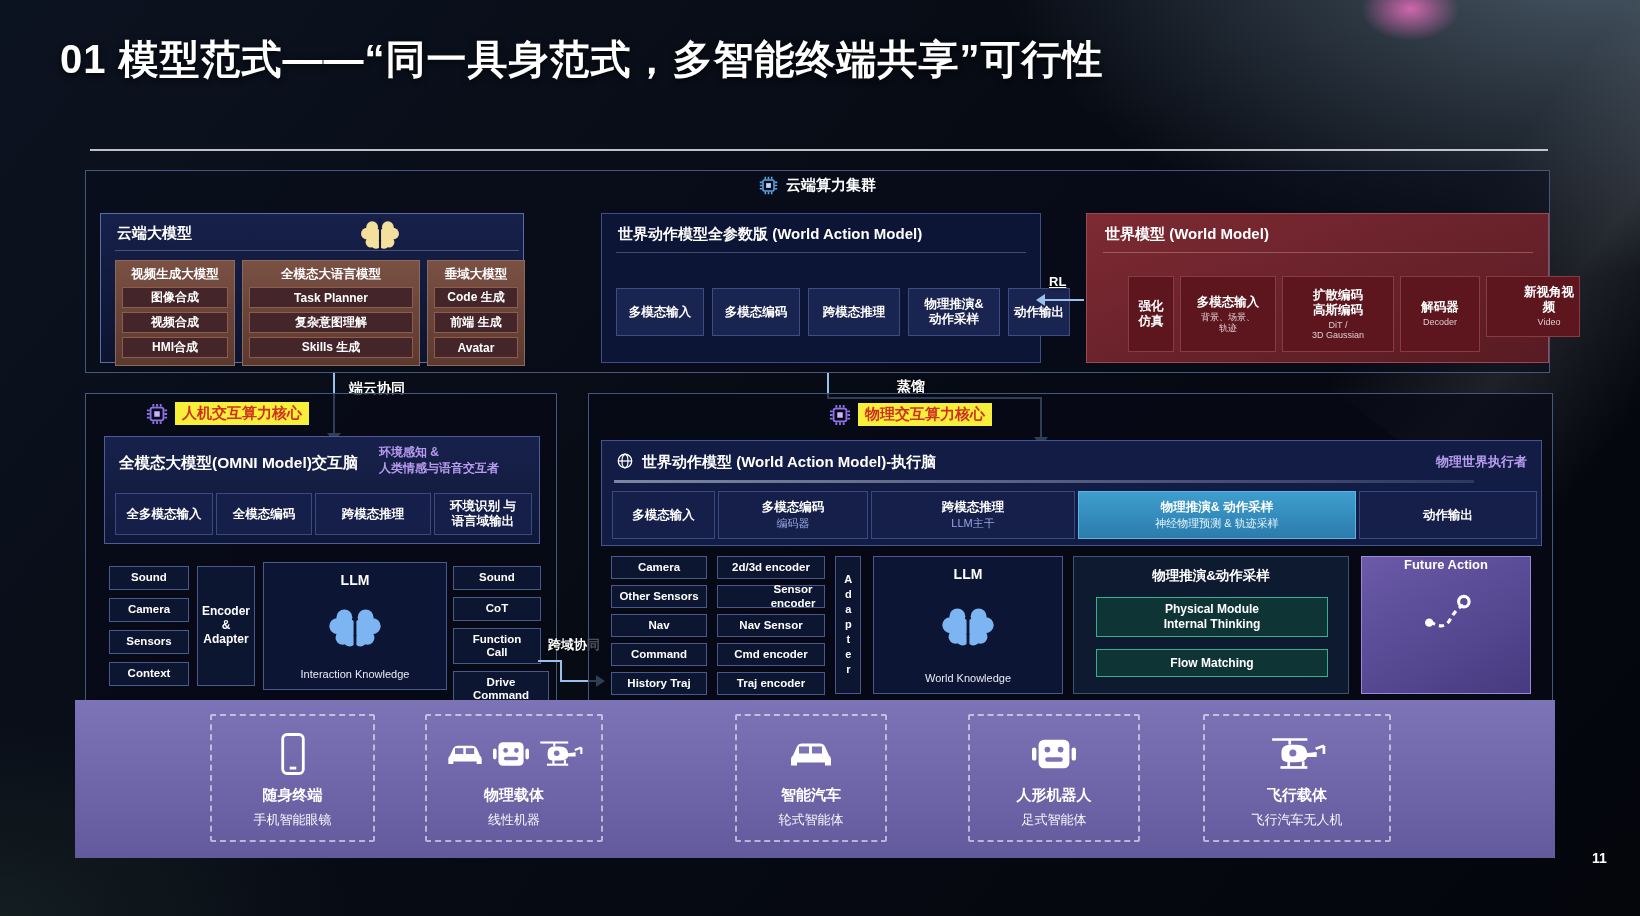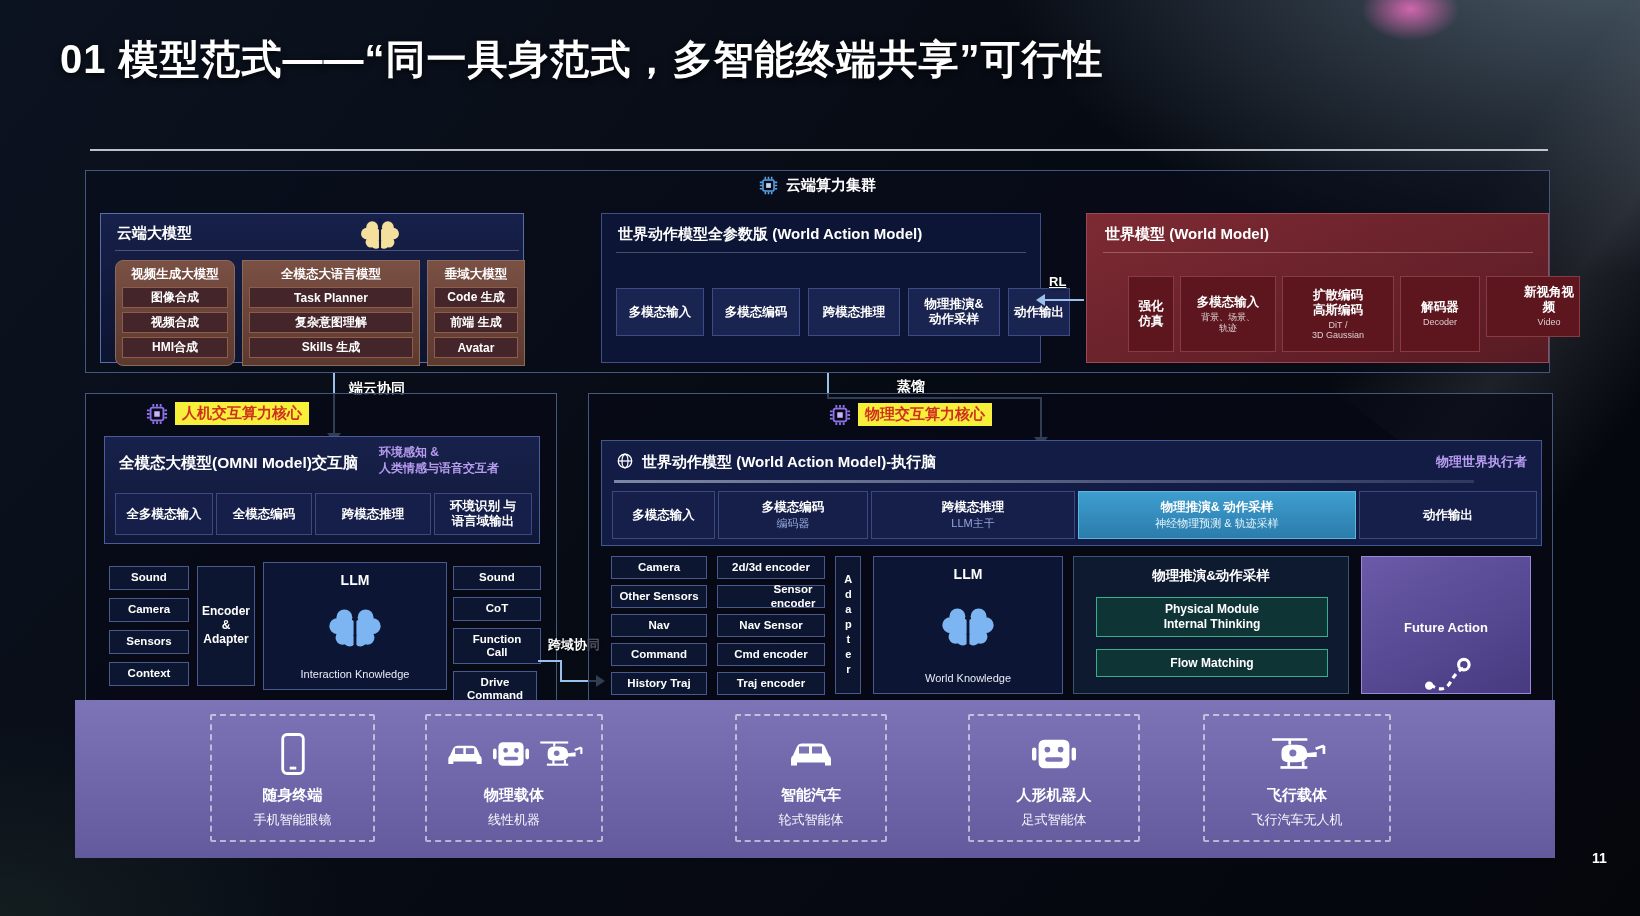--- a/index.html
+++ b/index.html
@@ -91,21 +91,21 @@
             <circle cx="44" cy="14" r="9"></circle>
             <circle cx="52" cy="24" r="9"></circle>
             <circle cx="46" cy="37" r="8"></circle>
             <circle cx="39" cy="26" r="10"></circle>
             <circle cx="38" cy="40" r="7"></circle>
           </g>
         <rect x="30.4" y="0" width="3.2" height="52" fill="#111a3c"></rect>
       </svg>
       <div class="abs hairline" style="left:14px; top:36px; width:404px;"></div>
       <div class="abs" style="left:14px; top:46px; display:flex; gap:7px;">
-        <div class="browncol" style="width:120px;border-radius:8px;">
+        <div class="browncol" style="width:120px;">
           <div class="hdr" data-bind="cloud_cluster.cloud_llm.columns.0.header">视频生成大模型</div>
           <div class="row" data-bind="cloud_cluster.cloud_llm.columns.0.items.0">图像合成</div>
           <div class="row" data-bind="cloud_cluster.cloud_llm.columns.0.items.1">视频合成</div>
           <div class="row" data-bind="cloud_cluster.cloud_llm.columns.0.items.2">HMI合成</div>
         </div>
         <div class="browncol" style="width:178px;">
           <div class="hdr" data-bind="cloud_cluster.cloud_llm.columns.1.header">全模态大语言模型</div>
           <div class="row" data-bind="cloud_cluster.cloud_llm.columns.1.items.0">Task Planner</div>
           <div class="row" data-bind="cloud_cluster.cloud_llm.columns.1.items.1">复杂意图理解</div>
           <div class="row" data-bind="cloud_cluster.cloud_llm.columns.1.items.2">Skills 生成</div>
@@ -229,21 +229,21 @@
         <rect x="30.4" y="0" width="3.2" height="52" fill="#0c1534"></rect>
       </svg>
       <span class="c" data-bind="hci_core.llm.caption">Interaction Knowledge</span>
     </div>
 
     <div class="abs" style="left:367px; top:172px; display:flex; flex-direction:column; gap:7px;">
       <div class="smallchip" style="width:88px; height:24px;" data-bind="hci_core.outputs.0">Sound</div>
       <div class="smallchip" style="width:88px; height:24px;" data-bind="hci_core.outputs.1">CoT</div>
       <div class="smallchip" style="width:88px; height:36px;" data-bind="hci_core.outputs.2">Function
 Call</div>
-      <div class="smallchip" style="width:84px; height:36px;" data-bind="hci_core.outputs.3">Drive
+      <div class="smallchip" style="width:96px; height:36px;" data-bind="hci_core.outputs.3">Drive
 Command</div>
     </div>
   </section>
 
   <div class="abs conn-label" style="left:548px; top:636px; font-size:13px;" data-bind="connectors.cross_domain_label">跨域协同</div>
   <div class="abs arrowline" style="left:538px; top:660px; width:24px; height:2px;"></div>
   <div class="abs arrowline" style="left:560px; top:660px; width:2px; height:22px;"></div>
   <div class="abs arrowline" style="left:560px; top:680px; width:38px; height:2px;"></div>
   <div class="abs arrowhead-right" style="left:596px; top:675px;"></div>
 
@@ -328,21 +328,21 @@
       <span class="c" data-bind="physical_core.llm.caption">World Knowledge</span>
     </div>
 
     <div class="abs" style="left:484px; top:162px; width:276px; height:138px; background:#0e1a30; border:1px solid #3a5570;">
       <div class="abs" style="left:0; right:0; top:10px; text-align:center; font-size:13.5px; font-weight:800;" data-bind="physical_core.physics.title">物理推演&amp;动作采样</div>
       <div class="abs greenbox" style="left:22px; top:40px; width:232px; height:40px;" data-bind="physical_core.physics.modules.0">Physical Module
 Internal Thinking</div>
       <div class="abs greenbox" style="left:22px; top:92px; width:232px; height:28px;" data-bind="physical_core.physics.modules.1">Flow Matching</div>
     </div>
 
-    <div class="abs" style="left:772px; top:162px; width:170px; height:138px; background:linear-gradient(150deg,#6a5aa8,#473a80); border:1px solid #9a88d8; display:flex; flex-direction:column; align-items:center; justify-content:flex-end; gap:16px;">
+    <div class="abs" style="left:772px; top:162px; width:170px; height:138px; background:linear-gradient(150deg,#6a5aa8,#473a80); border:1px solid #9a88d8; display:flex; flex-direction:column; align-items:center; justify-content:flex-start; gap:16px;">
       <span style="font-size:13px; font-weight:700;" data-bind="physical_core.future_action_label">Future Action</span>
       <svg width="52" height="42" viewBox="0 0 48 40">
         <path d="M9 32 q13 9 19-2 t13-14" fill="none" stroke="#fff" stroke-width="3" stroke-dasharray="5 4"></path>
         <circle cx="8" cy="33" r="4" fill="#fff"></circle>
         <circle cx="41" cy="13" r="5" fill="none" stroke="#fff" stroke-width="3"></circle>
       </svg>
     </div>
   </section>
 
   <section class="abs" style="left:75px; top:700px; width:1480px; height:158px; background:linear-gradient(#7d74b8,#635a9e);">

